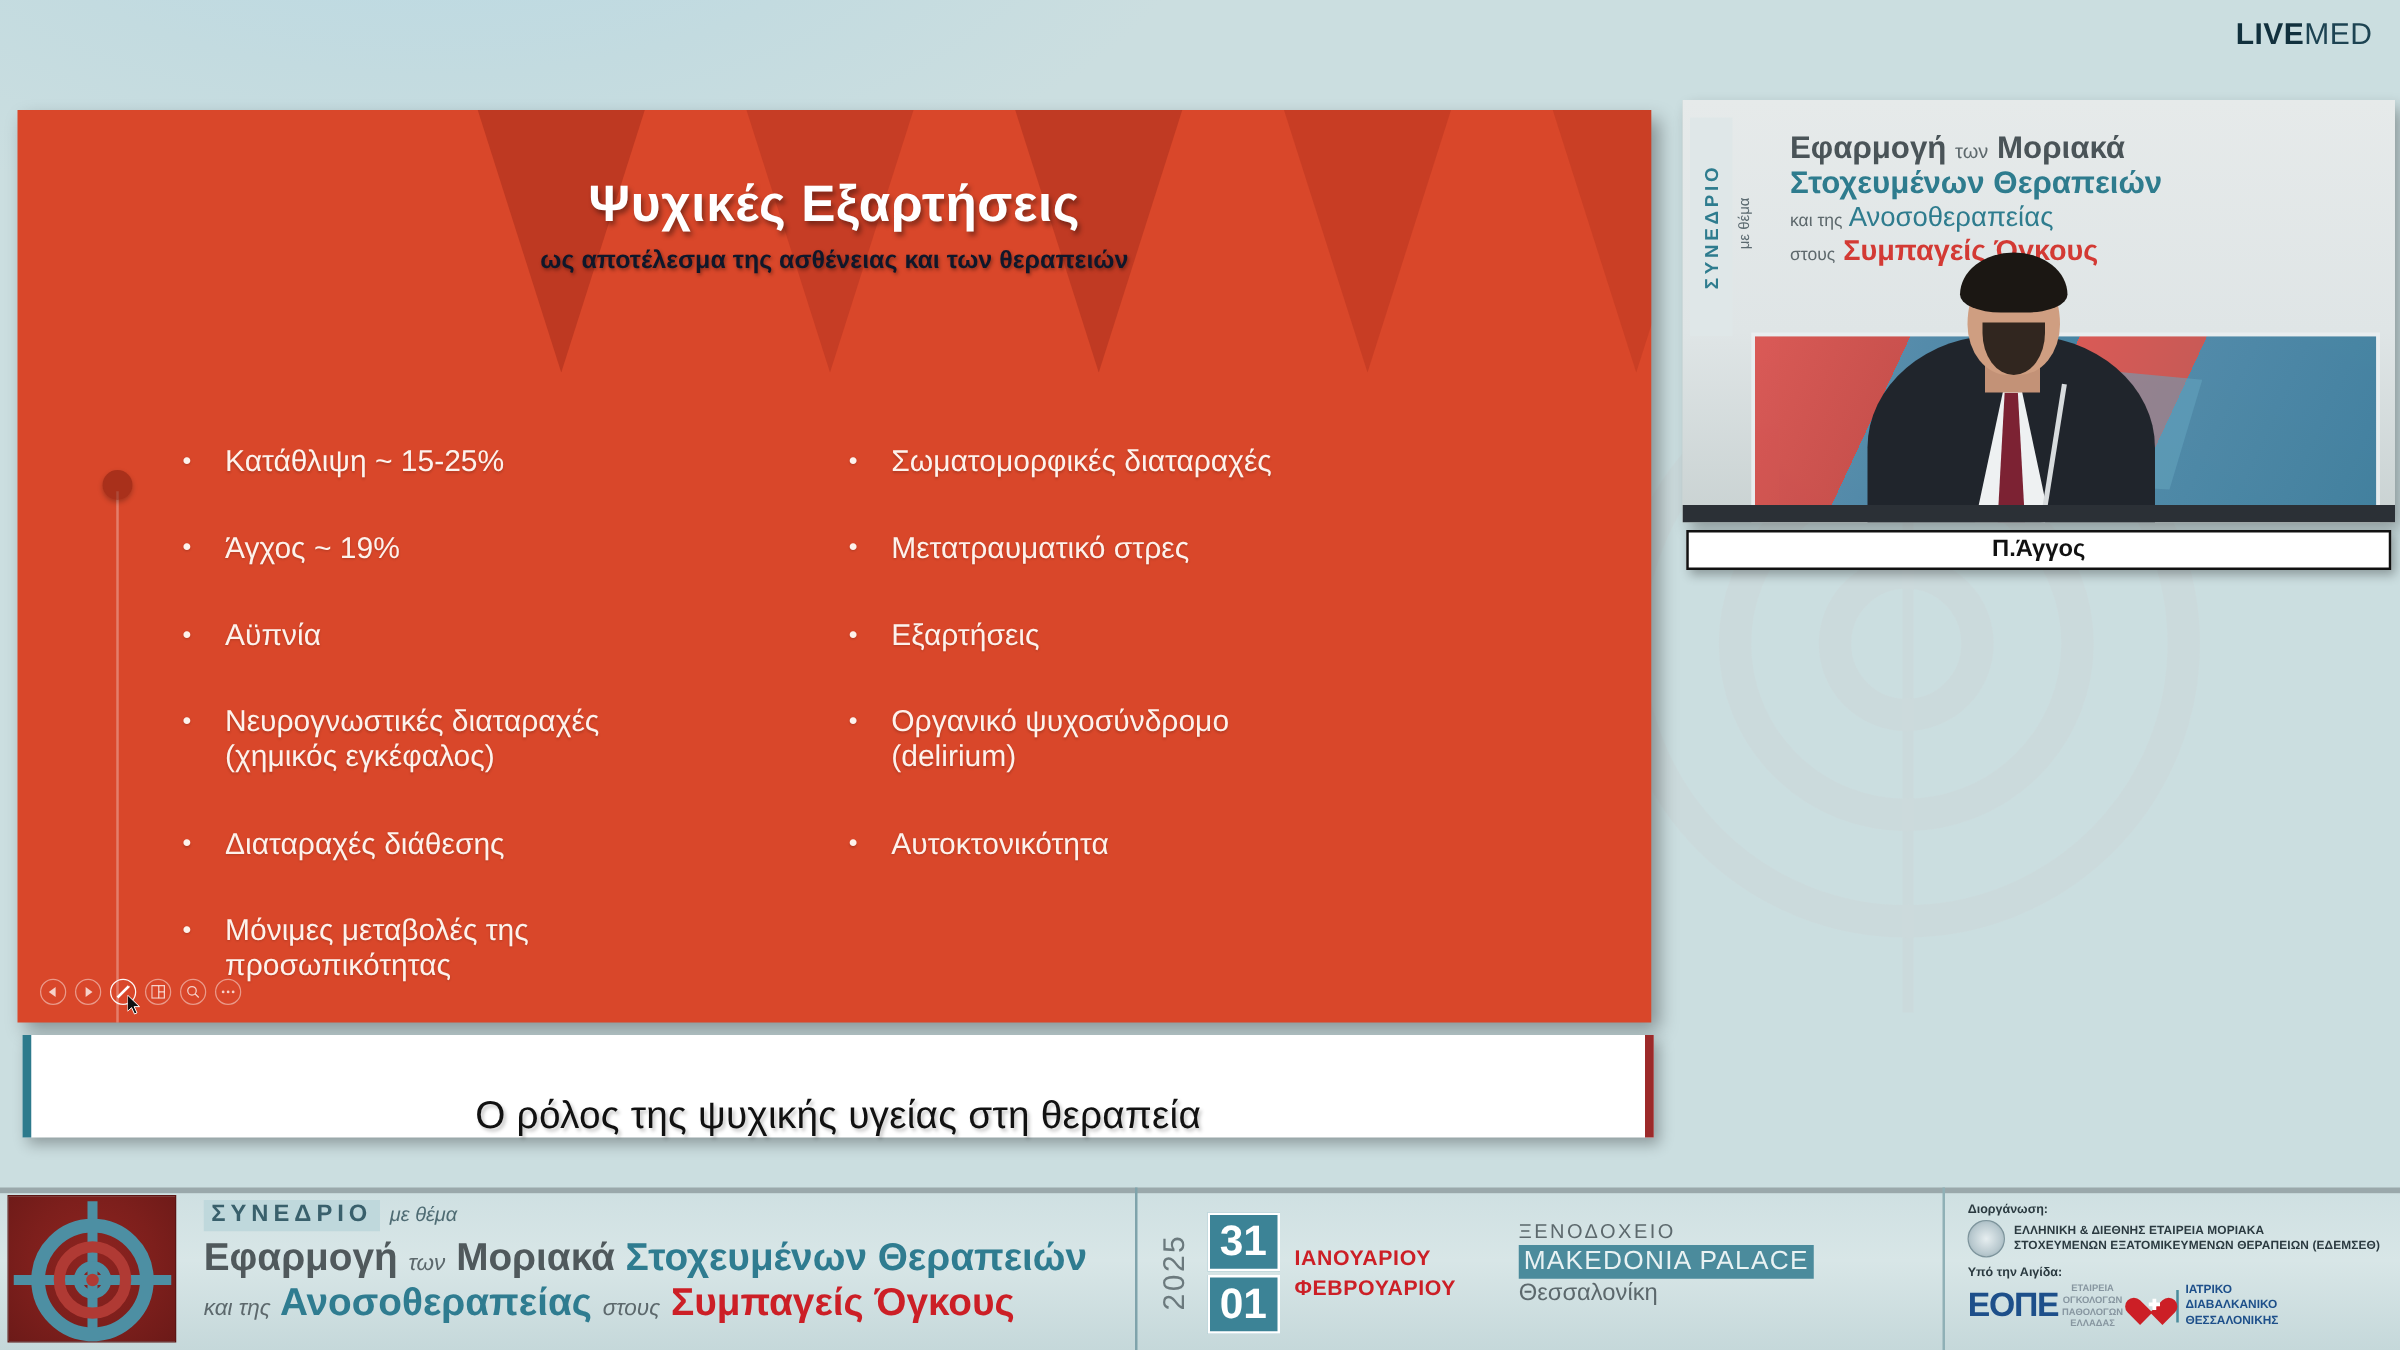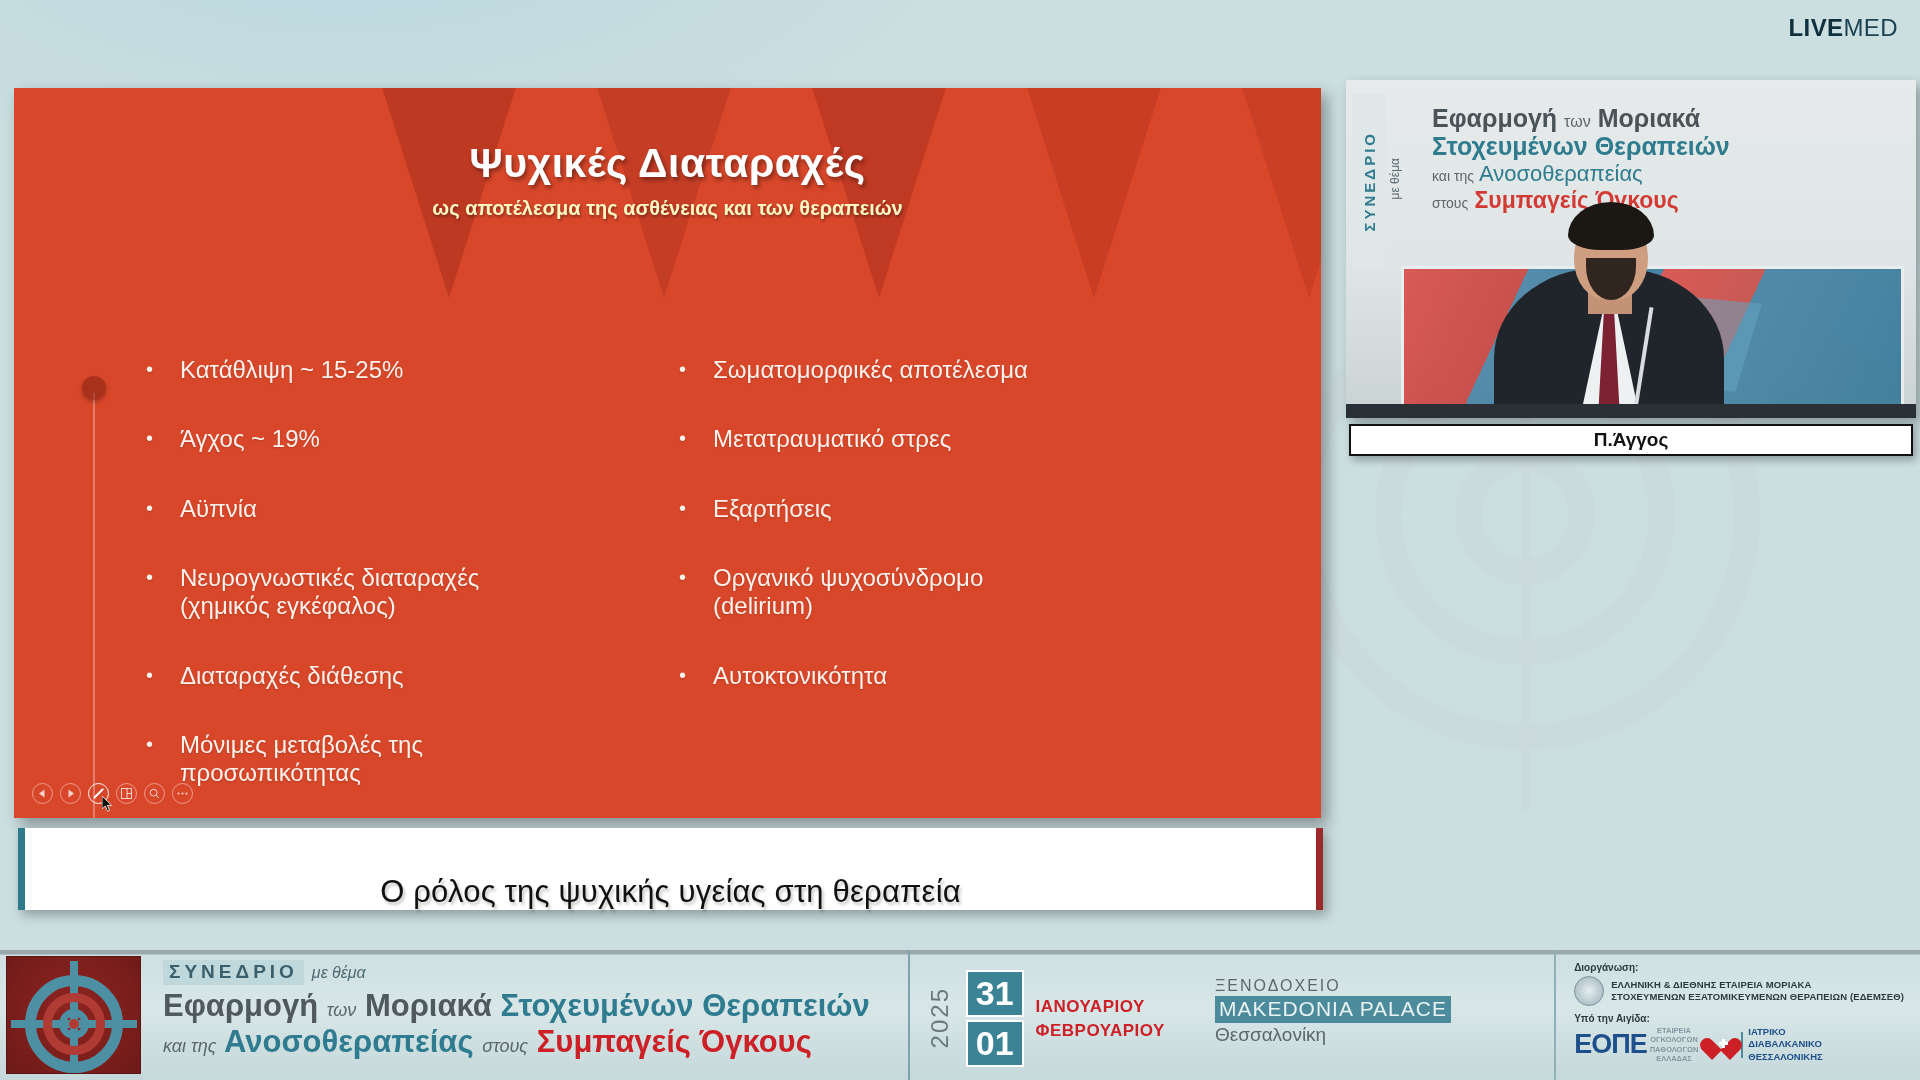--- a/index.html
+++ b/index.html
@@ -63,21 +63,21 @@
   #chev i.c { left:760px; opacity:.50; }
   #chev i.d { left:975px; opacity:.36; }
   #chev i.e { left:1190px; opacity:.30; }
 
   #slide-head { position:relative; padding-top:52px; text-align:center; }
   #slide-title {
     font-size:41px; font-weight:bold; color:#fff; letter-spacing:.5px;
     text-shadow:2px 3px 4px rgba(0,0,0,.40);
   }
   #slide-sub {
-    margin-top:10px; font-size:20px; font-weight:bold; color:#fef9c3;
+    margin-top:10px; font-size:20px; font-weight:bold; color:#0f172a;
     text-shadow:1px 2px 3px rgba(0,0,0,.38);
   }
 
   
   #accent-line {
     position:absolute; left:79px; top:305px; width:2px; height:500px;
     background:rgba(255,255,255,.30);
   }
   #accent-dot {
     position:absolute; left:68px; top:288px; width:24px; height:24px;
@@ -354,21 +354,21 @@
 
   <div id="chev">
     <i class="a"></i>
       <i class="b"></i>
       <i class="c"></i>
       <i class="d"></i>
       <i class="e"></i>
   </div>
 
   <div id="slide-head">
-    <div id="slide-title">Ψυχικές Διαταραχές</div>
+    <div id="slide-title">Ψυχικές Εξαρτήσεις</div>
     <div id="slide-sub">ως αποτέλεσμα της ασθένειας και των θεραπειών</div>
   </div>
 
   <div id="accent-line"></div>
   <div id="accent-dot"></div>
 
   <div id="cols">
     <div class="bullets left" id="col-left">
         <div class="bullet">
           <span class="dot">•</span>
@@ -393,21 +393,21 @@
         </div>
         <div class="bullet">
           <span class="dot">•</span>
           <span class="txt">Μόνιμες μεταβολές της
 προσωπικότητας</span>
         </div>
       </div>
     <div class="bullets right" id="col-right">
         <div class="bullet">
           <span class="dot">•</span>
-          <span class="txt">Σωματομορφικές αποτέλεσμα</span>
+          <span class="txt">Σωματομορφικές διαταραχές</span>
         </div>
         <div class="bullet">
           <span class="dot">•</span>
           <span class="txt">Μετατραυματικό στρες</span>
         </div>
         <div class="bullet">
           <span class="dot">•</span>
           <span class="txt">Εξαρτήσεις</span>
         </div>
         <div class="bullet">

